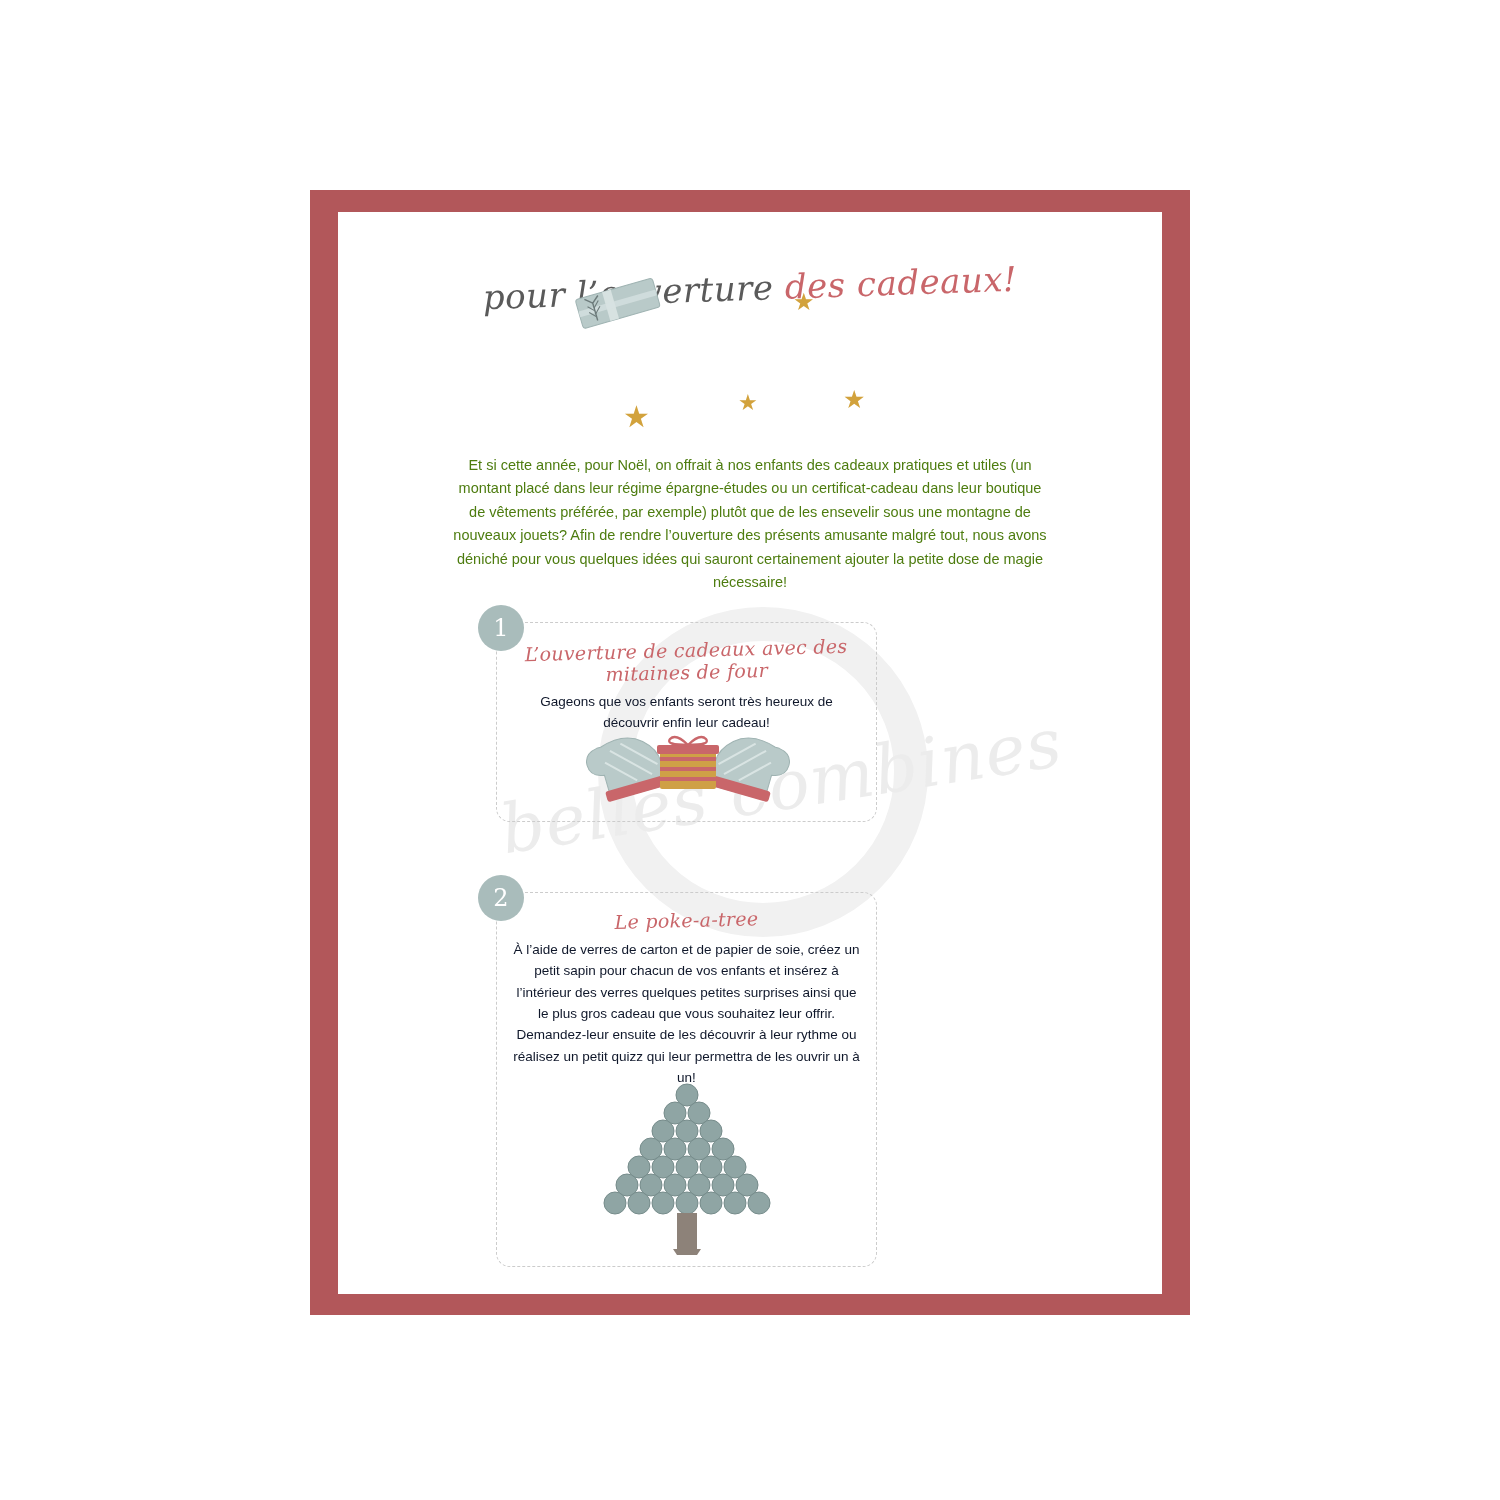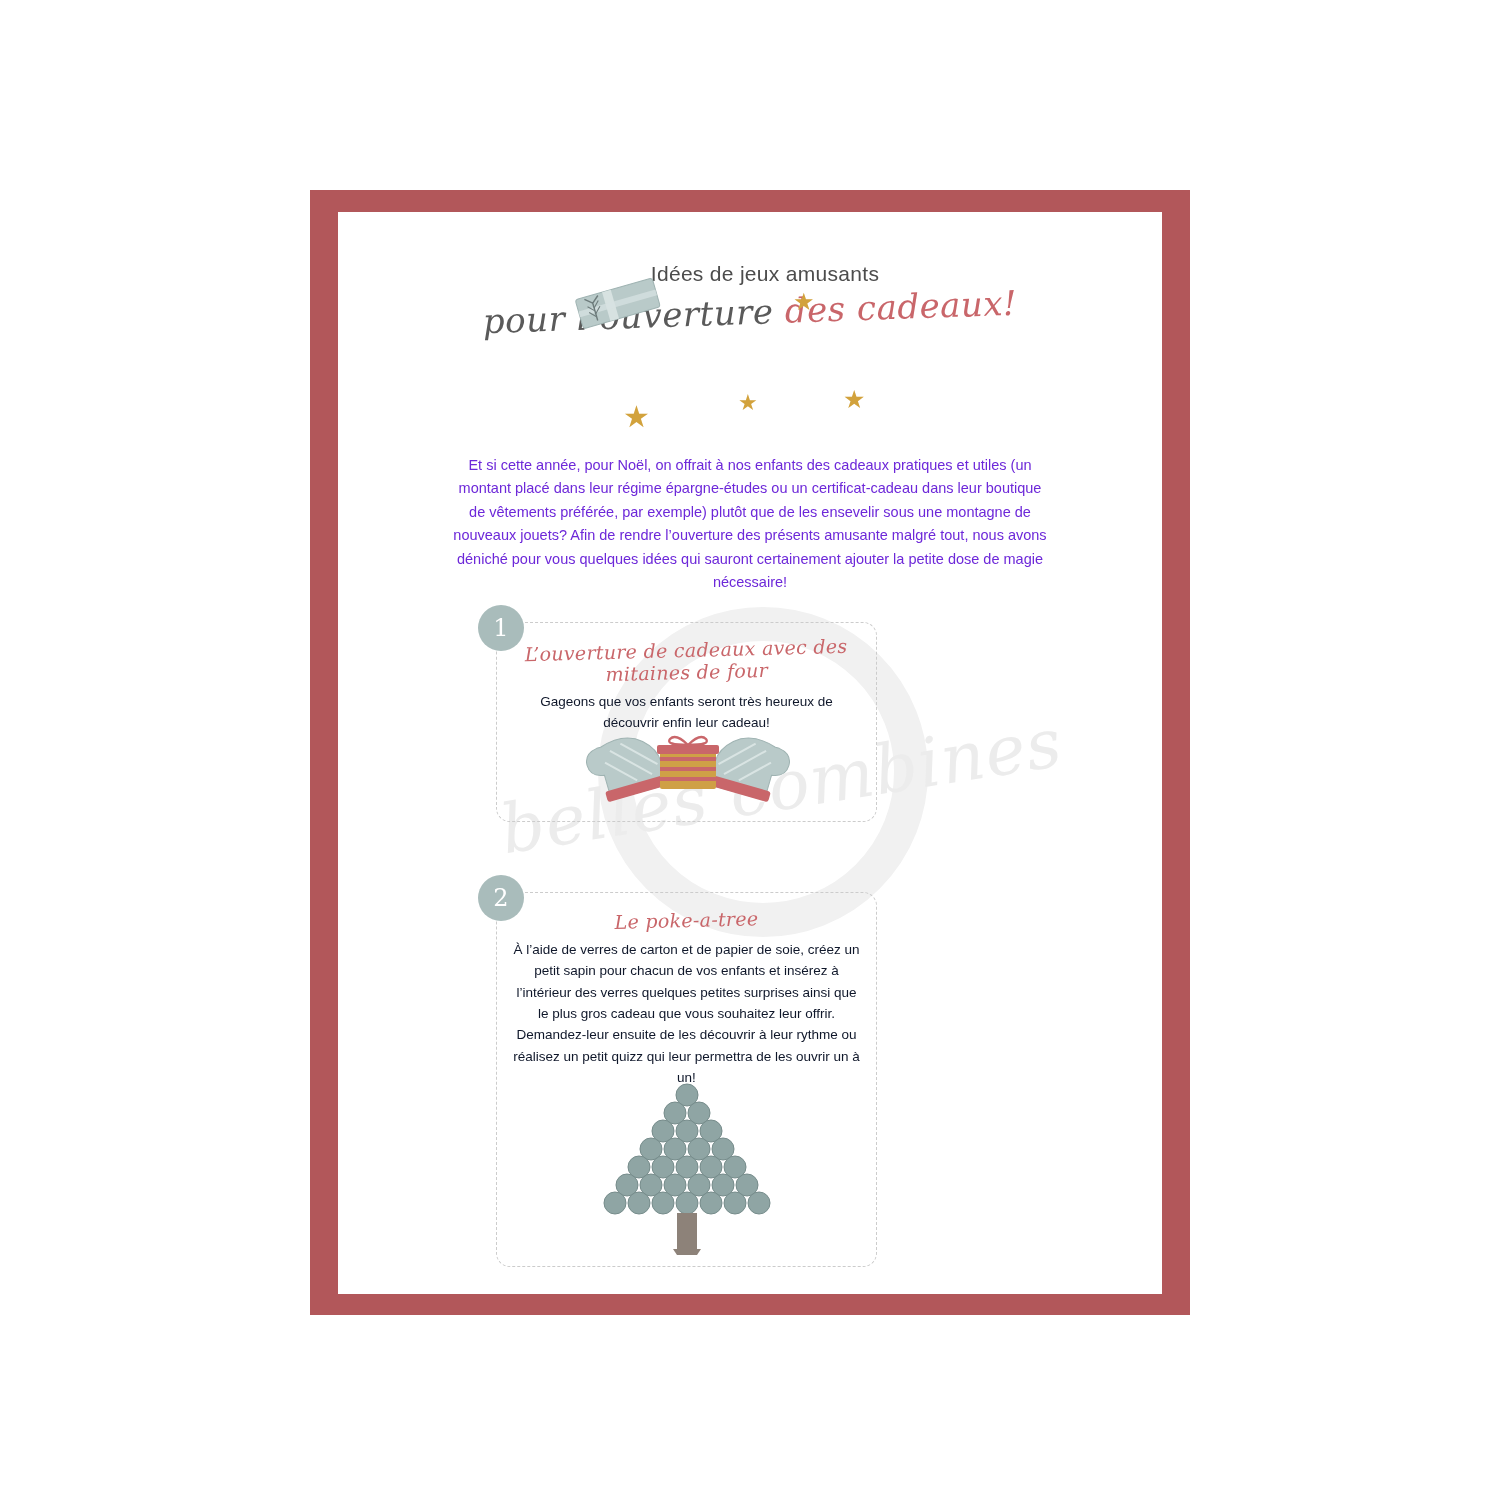--- a/index.html
+++ b/index.html
@@ -121,21 +121,21 @@
 
   
   .intro {
     position: absolute;
     left: 112px;
     top: 242px;
     width: 600px;
     text-align: center;
     font-size: 14.5px;
     line-height: 1.62;
-    color: #6d28d9;
+    color: #4d7c0f;
   }
 
   
   .section {
     position: absolute;
     box-sizing: border-box;
     border: 1px dashed #cccccc;
     border-radius: 14px;
     background: transparent;
   }
@@ -208,21 +208,20 @@
 
 <div class="sheet-outer">
   <div class="sheet-inner">
 
     <div class="watermark">
       <div class="wm-ring"></div>
       <div class="wm-text">belles combines</div>
     </div>
 
     <div class="header">
-      <div class="header-title">Idées de jeux amusants</div>
       <div class="header-script">
         <span>pour l’ouverture </span><span class="accent">des cadeaux</span><span class="accent">!</span>
       </div>
     </div>
 
     <svg class="gift-deco" viewBox="0 0 86 60">
       <rect x="2" y="14" width="80" height="30" rx="3" fill="#b9cac9"></rect>
       <rect x="2" y="14" width="80" height="30" rx="3" fill="none" stroke="#9fb3b2" stroke-width="1"></rect>
       <rect x="30" y="14" width="9" height="30" fill="#d7e2e1"></rect>
       <rect x="2" y="26" width="80" height="6" fill="#d7e2e1" opacity="0.75"></rect>

